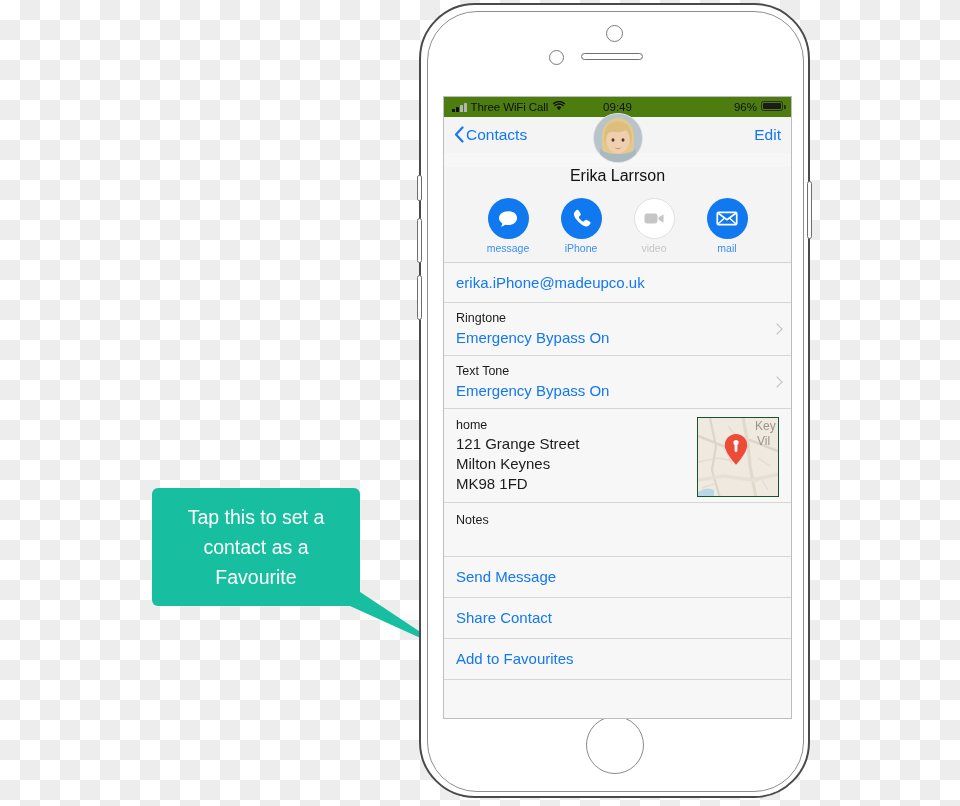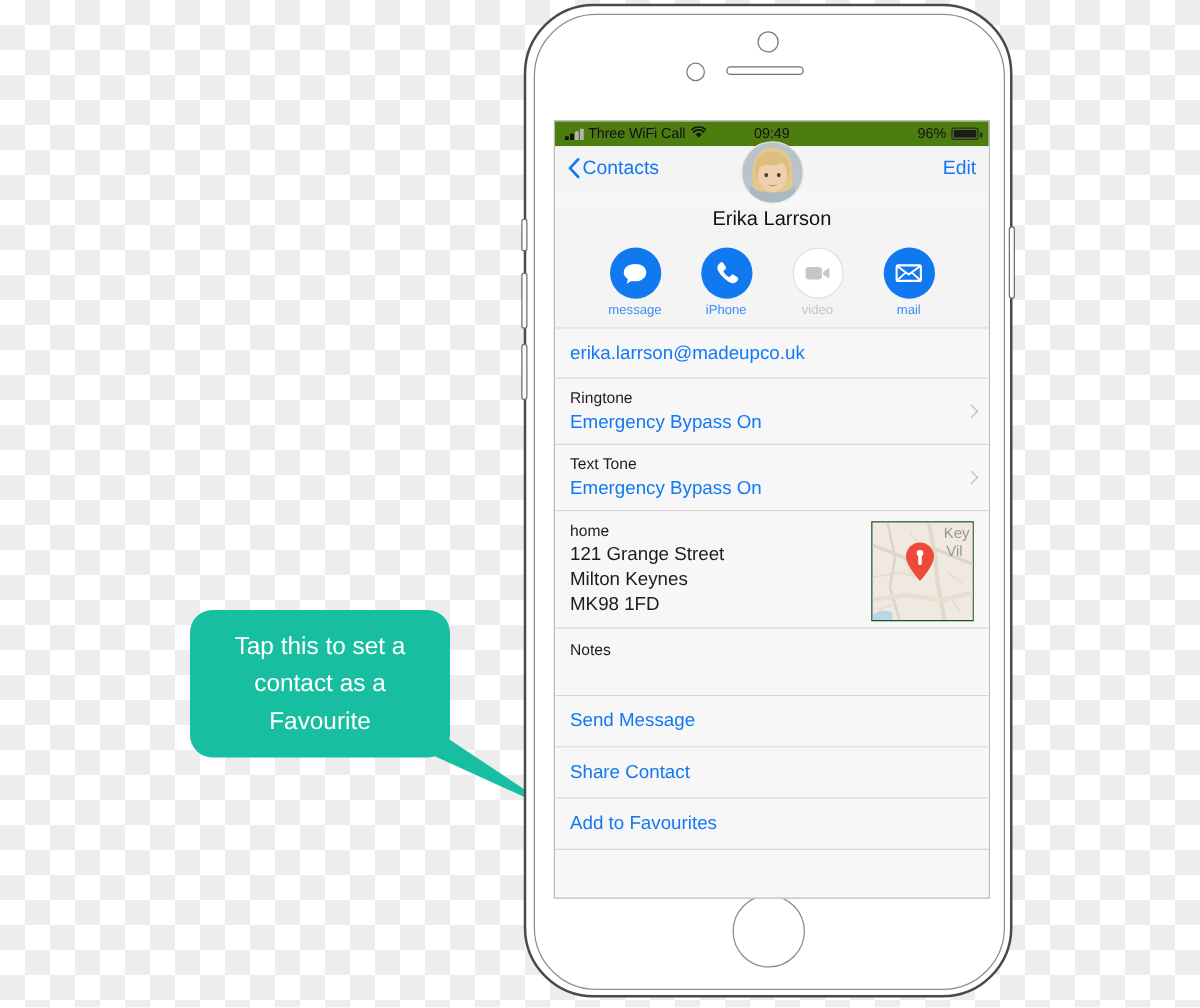--- a/index.html
+++ b/index.html
@@ -112,21 +112,21 @@
   .sig-bars i:nth-child(1){ height: 3px; }
   .sig-bars i:nth-child(2){ height: 5px; }
   .sig-bars i:nth-child(3){ height: 7px; background: #b4b4b4;}
   .sig-bars i:nth-child(4){ height: 9px; background: #b4b4b4;}
   #carrier { font-weight: normal; font-size: 11.5px; letter-spacing: -0.1px;}
   #wifi-icon { margin-left: 5px; display:inline-block; }
   #clock {
     position: absolute; left: 0; right: 0; text-align: center;
     font-size: 11.5px; font-weight: normal; pointer-events: none;
   }
-  #status-right { margin-left: auto; display: flex; align-items: center; gap: 4px; z-index: 2;}
+  #status-right { margin-left: auto; display: flex; gap: 4px; z-index: 2;}
   #battery-pct { font-size: 11.5px; font-weight: normal; }
   .battery {
     position: relative; width: 22px; height: 10px;
     border: 1px solid #2b2b2b; border-radius: 2.5px; box-sizing: border-box;
     padding: 1px;
   }
   .battery::after {
     content:""; position:absolute; right:-3.5px; top:3px;
     width:2px; height:4px; background:#2b2b2b; border-radius: 0 1px 1px 0;
   }
@@ -212,21 +212,21 @@
   #notes-row { min-height: 54px; padding: 9px 12px; }
   .link-row { padding: 11px 12px; }
 
   
   #callout-tail { position: absolute; left: 0; top: 0; overflow: visible; }
   #callout {
     position: absolute;
     left: 152px; top: 488px;
     width: 208px; height: 118px;
     background: #17bfa0;
-    border-radius: 18px;
+    border-radius: 6px;
     display: flex; align-items: center; justify-content: center;
     z-index: 3;
   }
   #callout-text {
     color: #ffffff;
     font-size: 19.5px;
     line-height: 30px;
     text-align: center;
     padding: 0 12px;
   }
@@ -347,21 +347,21 @@
               </svg>
             </div>
             <div class="lbl">mail</div>
           </div>
         </div>
       </div>
 
       <div id="list">
 
         <div class="row" id="email-row">
-          <div class="value-blue">erika.larrson@madeupco.uk</div>
+          <div class="value-blue">erika.iPhone@madeupco.uk</div>
         </div>
 
         <div class="row">
           <div class="sub-label">Ringtone</div>
           <div class="value-blue">Emergency Bypass On</div>
           <span class="chev"></span>
         </div>
 
         <div class="row">
           <div class="sub-label">Text Tone</div>

